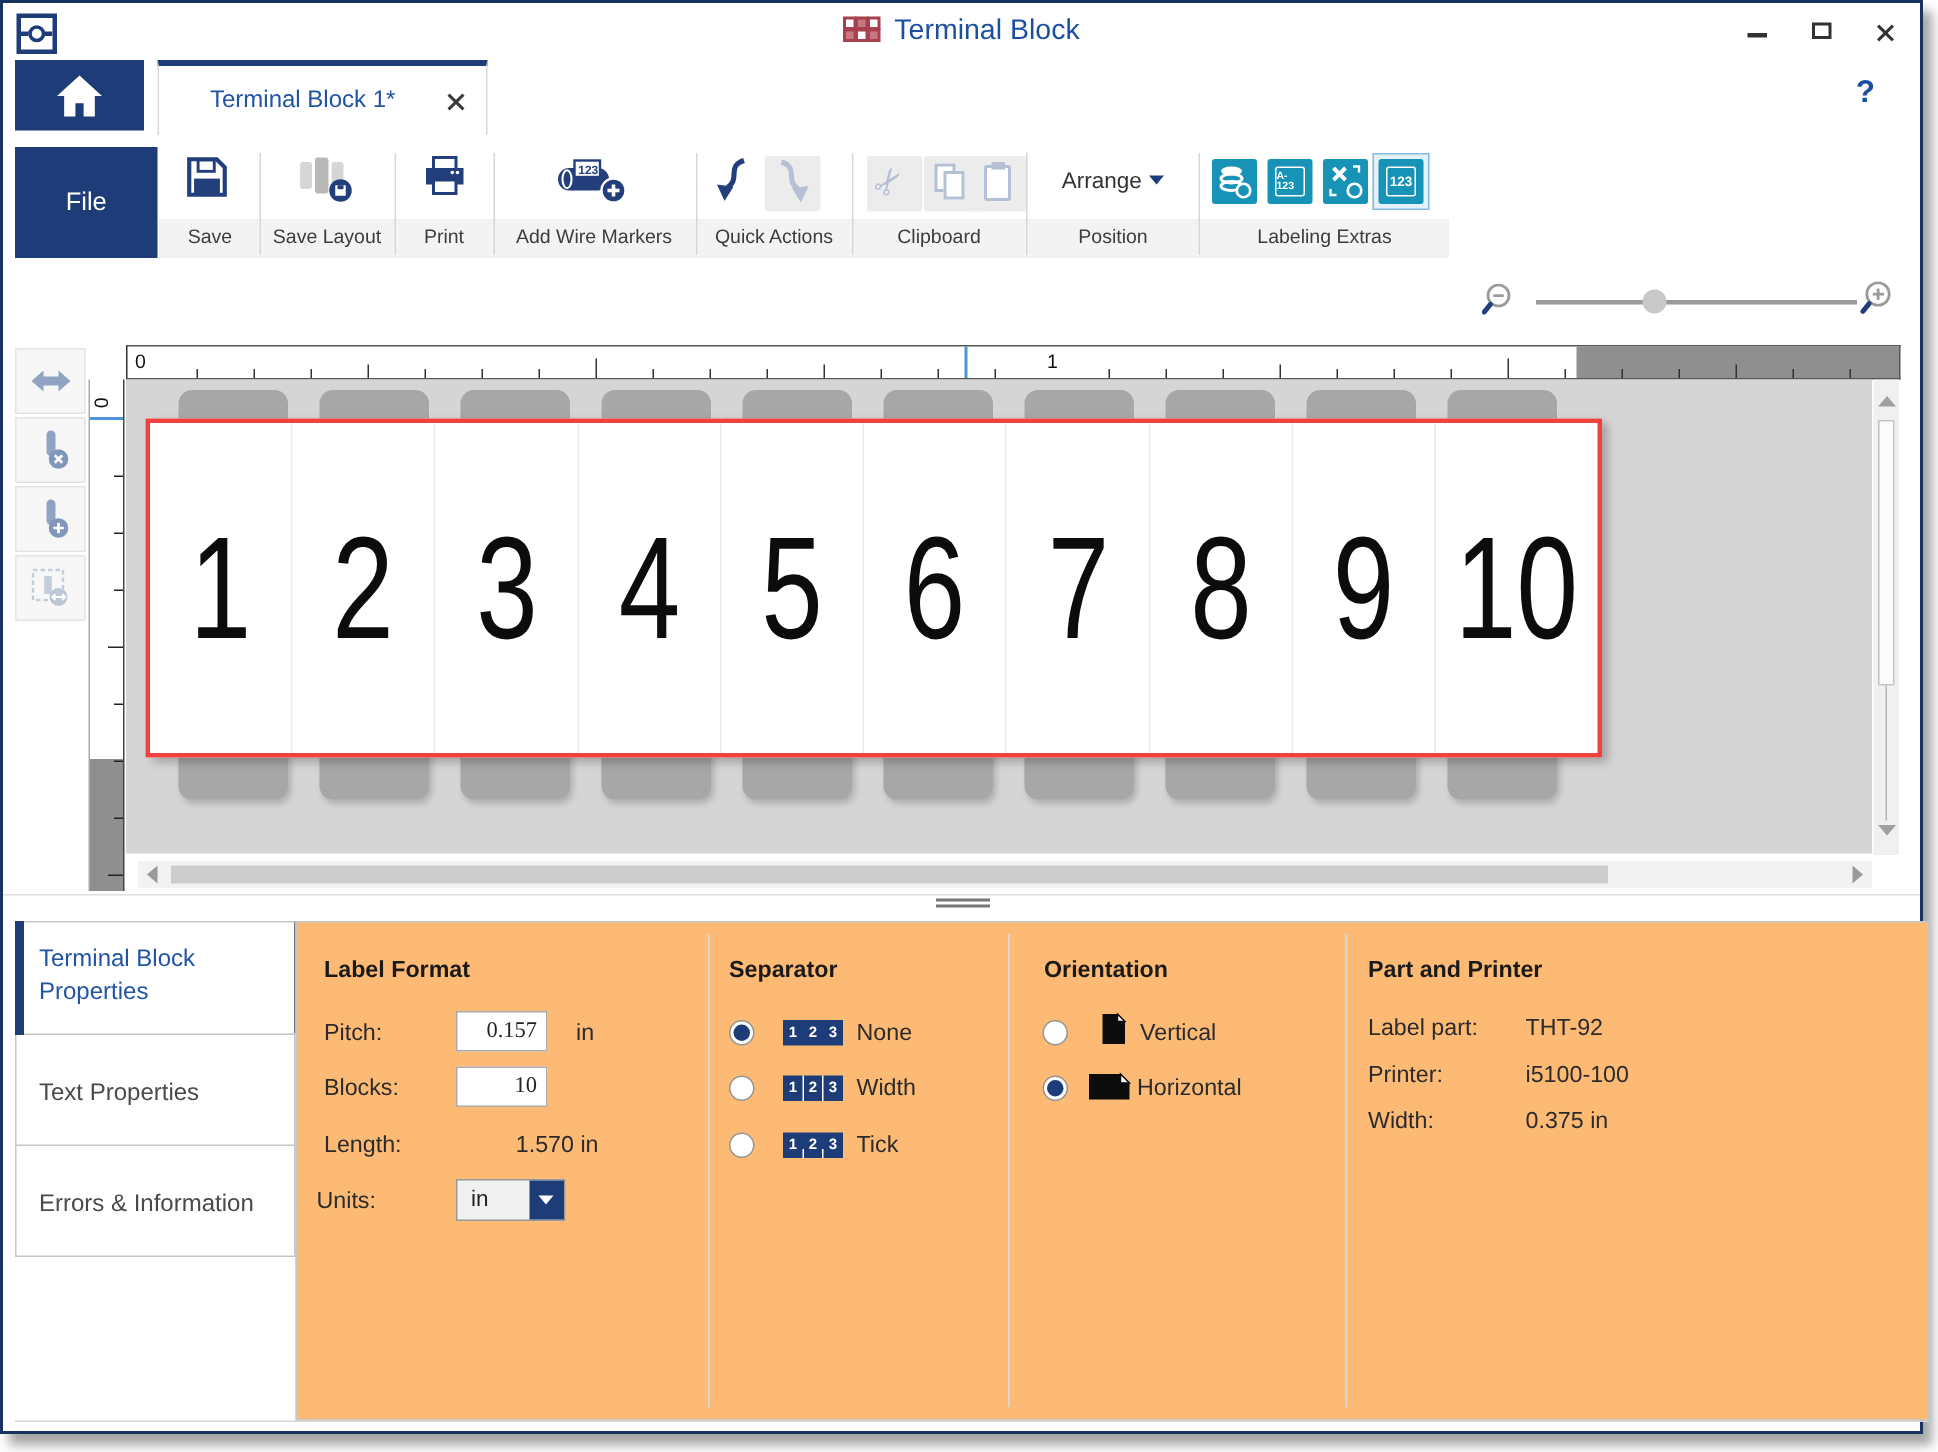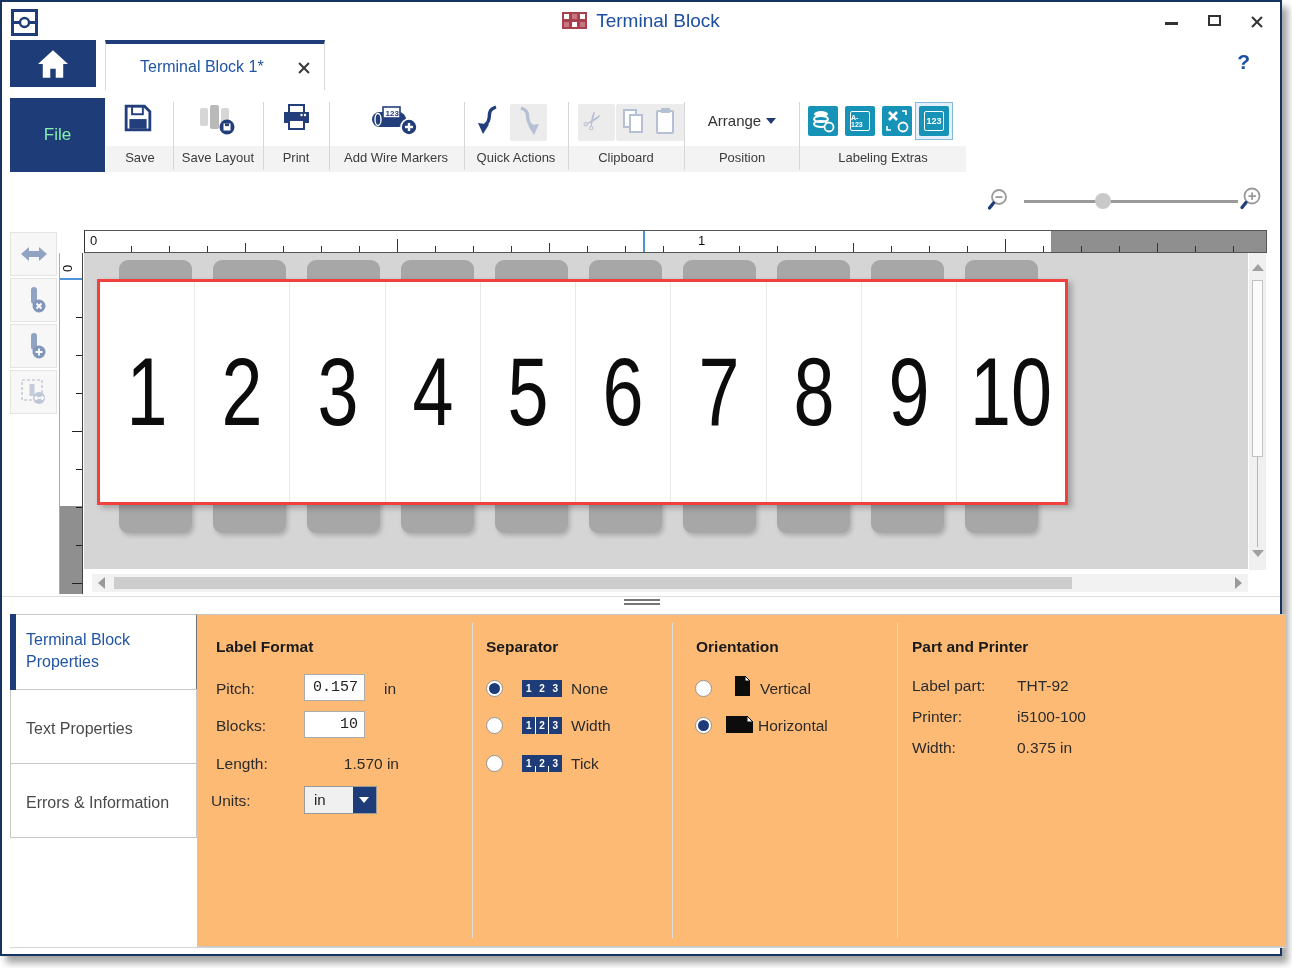--- a/index.html
+++ b/index.html
@@ -24,21 +24,21 @@
   
   .homebtn { left:8px; top:38px; width:86px; height:47px; background:#1e3c78; display:flex; align-items:center; justify-content:center; }
   .doctab { left:103px; top:38px; width:220px; height:50px; background:#fff; border-left:1px solid #d9d9d9; border-right:1px solid #d9d9d9; border-top:4px solid #1e3c78; }
   .doctab .lbl { position:absolute; left:34px; top:14px; font-size:16px; color:#2155a4; }
   .tabx { position:absolute; right:14px; top:17px; width:13px; height:13px; }
   .tabx::before,.tabx::after { content:''; position:absolute; left:6px; top:0; width:2px; height:14px; background:#3a3a3a; }
   .tabx::before{ transform:rotate(45deg);} .tabx::after{ transform:rotate(-45deg);}
   .help { right:30px; top:48px; font-size:21px; font-weight:bold; color:#1d4fa1; }
 
   
-  .filebtn { left:8px; top:96px; width:95px; height:74px; background:#1e3c78; color:#86efac; font-size:17px; display:flex; align-items:center; justify-content:center; }
+  .filebtn { left:8px; top:96px; width:95px; height:74px; background:#1e3c78; color:#ffffff; font-size:17px; display:flex; align-items:center; justify-content:center; }
   .rlabelband { left:104px; top:144px; width:860px; height:26px; background:#f3f3f3; }
   .rgsep { top:100px; width:1px; height:68px; background:#d7d7d7; }
   .rbtn-label { top:148px; font-size:13px; color:#3c3c3c; text-align:center; }
   .ricon { top:102px; }
   .graybox { top:102px; width:37px; height:37px; background:#ececec; border-radius:2px; }
   .arrange { left:695px; top:110px; width:90px; font-size:15px; color:#333; text-align:center; }
   .caret { display:inline-block; width:0; height:0; border-left:5px solid transparent; border-right:5px solid transparent; border-top:6px solid #1e3c78; margin-left:5px; vertical-align:2px; }
   .teal { width:30px; height:30px; background:#1793b8; border-radius:2px; position:absolute; top:104px; }
   .tealtext { position:absolute; inset:5px; border:1.6px solid #fff; border-radius:2px; color:#fff; font-weight:bold; display:flex; align-items:center; justify-content:center; }
   .extrasel { left:913px; top:100px; width:38px; height:38px; background:#e5f1fa; border:1px solid #84b9de; }
@@ -94,21 +94,21 @@
 
   
   .ptab { left:8px; width:187px; background:#fff; border:1px solid #c6c6c6; font-size:16px; color:#4a4a4a; padding:14px 10px 0 15px; line-height:1.35; }
   .ptab.active { color:#2155a4; border-right:1px solid #737373; }
   .activebar { left:8px; top:612px; width:6px; height:76px; background:#1e3c78; z-index:3; }
   #content { left:195px; top:612px; width:1089px; height:333px; background:#fdba74; border:1px solid #c6c6c6; }
   .colsep { position:absolute; top:8px; bottom:8px; width:1px; background:#dcdcdc; }
   .heading { position:absolute; font-size:15.5px; font-weight:bold; color:#1a1a1a; }
   .flabel { position:absolute; font-size:15.5px; color:#2b2b2b; }
   .fvalue { position:absolute; font-size:15.5px; color:#2b2b2b; }
-  .tinput { position:absolute; width:61px; height:27px; border:1px solid #ababab; font-size:15px; text-align:right; padding-right:6px; color:#222; font-family:Liberation Mono, monospace; background:#fff; }
+  .tinput { position:absolute; width:61px; height:27px; border:1px solid #ababab; font-size:15px; text-align:right; padding-right:6px; color:#222; font-family:Liberation Serif, serif; background:#fff; }
   .units { position:absolute; width:73px; height:28px; border:1px solid #9a9a9a; background:#f0f0f0; }
   .units .val { position:absolute; left:9px; top:4px; font-size:15px; color:#222; }
   .units .btn { position:absolute; right:0; top:0; width:23px; height:26px; background:#1e3c78; }
   .units .btn::after { content:''; position:absolute; left:6px; top:10px; border-left:5px solid transparent; border-right:5px solid transparent; border-top:6px solid #fff; }
   .radio { position:absolute; width:17px; height:17px; border-radius:50%; border:1px solid #949494; background:#fff; }
   .radio.checked::after { content:''; position:absolute; left:2px; top:2px; width:11px; height:11px; border-radius:50%; background:#1e3c78; }
   .sepicon { position:absolute; width:40px; height:17px; background:#1e3c78; display:flex; align-items:center; justify-content:space-around; color:#fff; font-size:10px; font-weight:bold; }
   .sepicon i { position:absolute; width:1px; background:#fff; top:0; bottom:0; font-style:normal; }
   .sepicon.tick i { top:auto; height:6px; }
   .rlabel { position:absolute; font-size:15.5px; color:#2b2b2b; }

